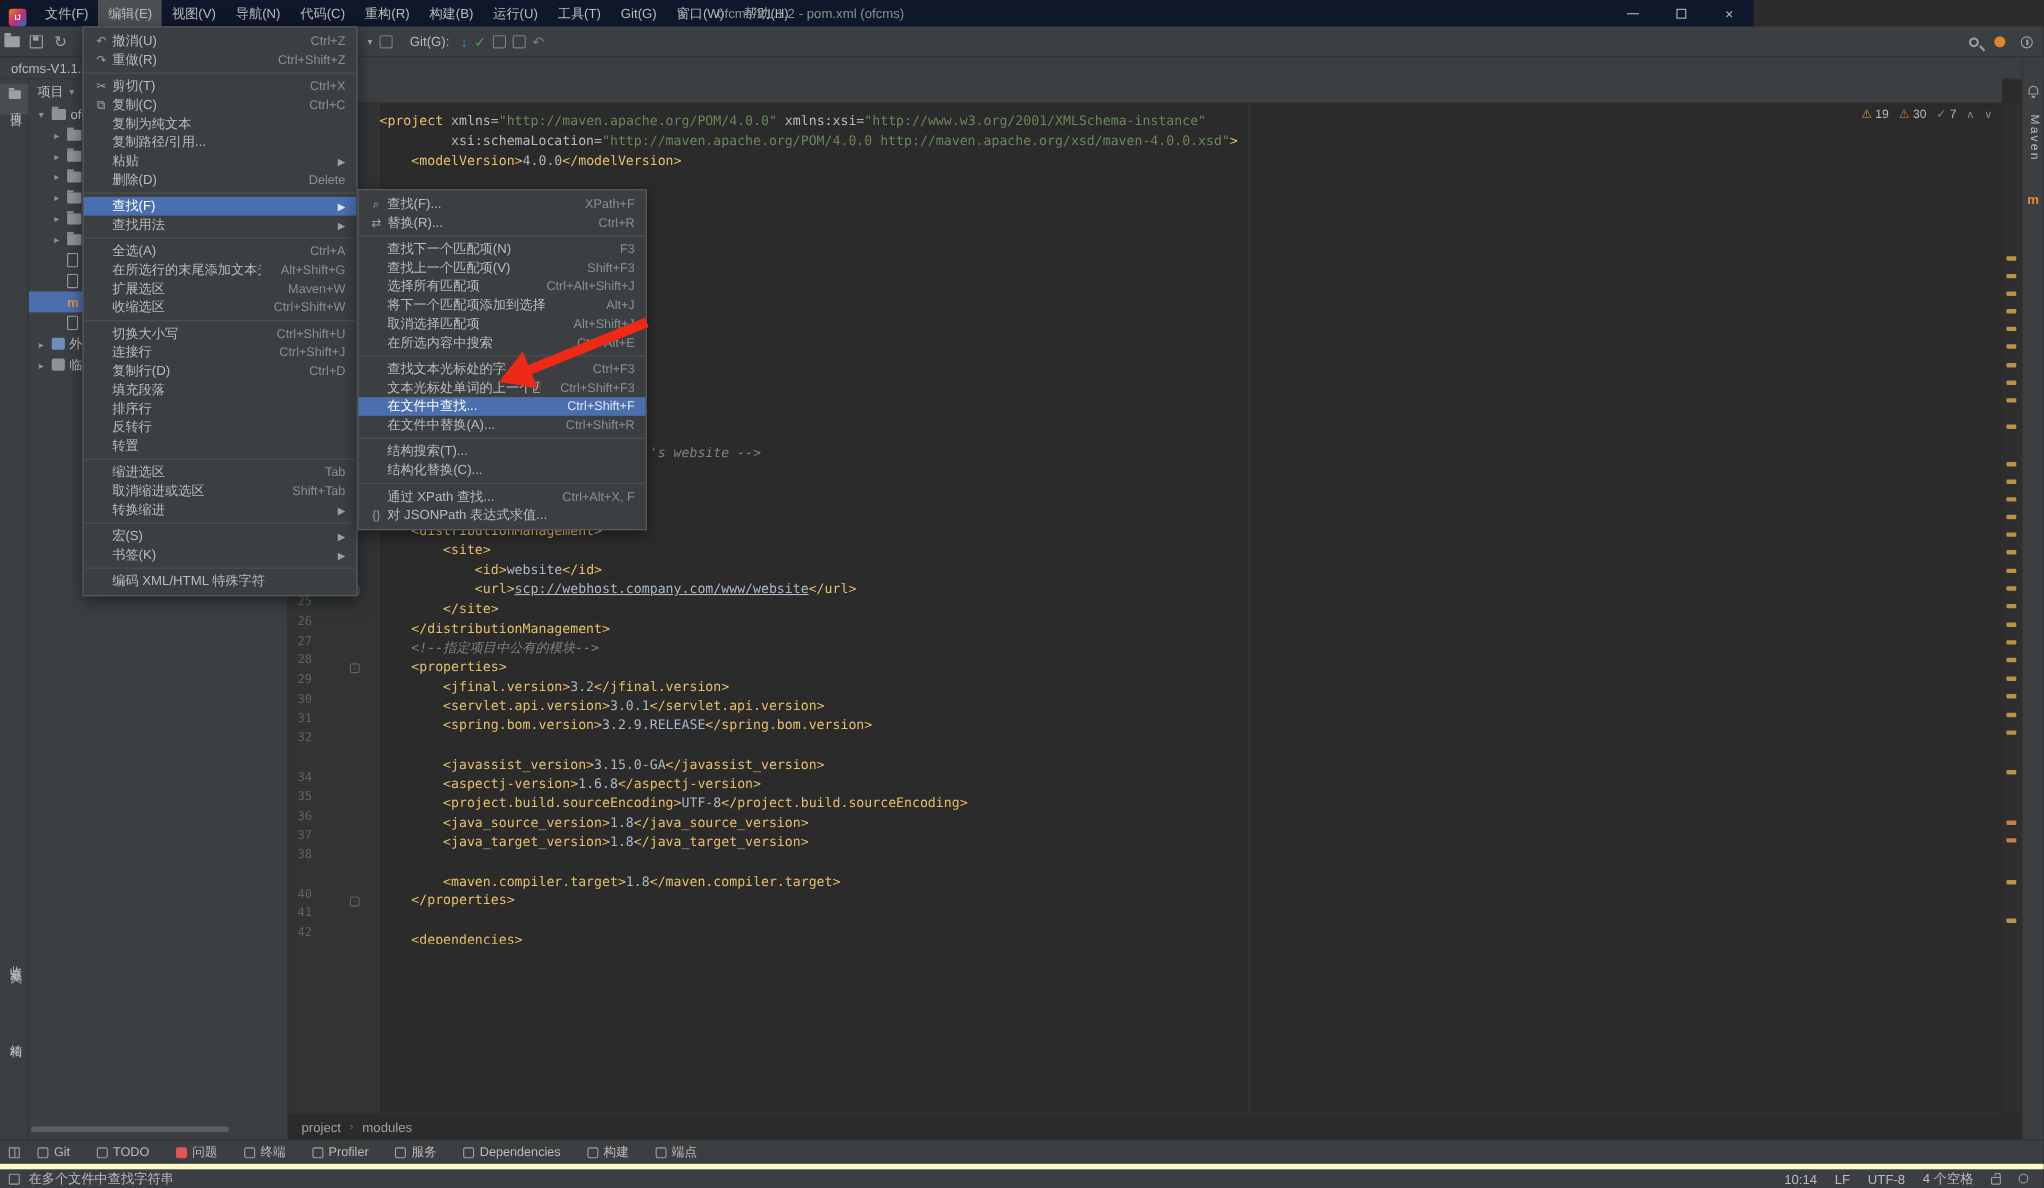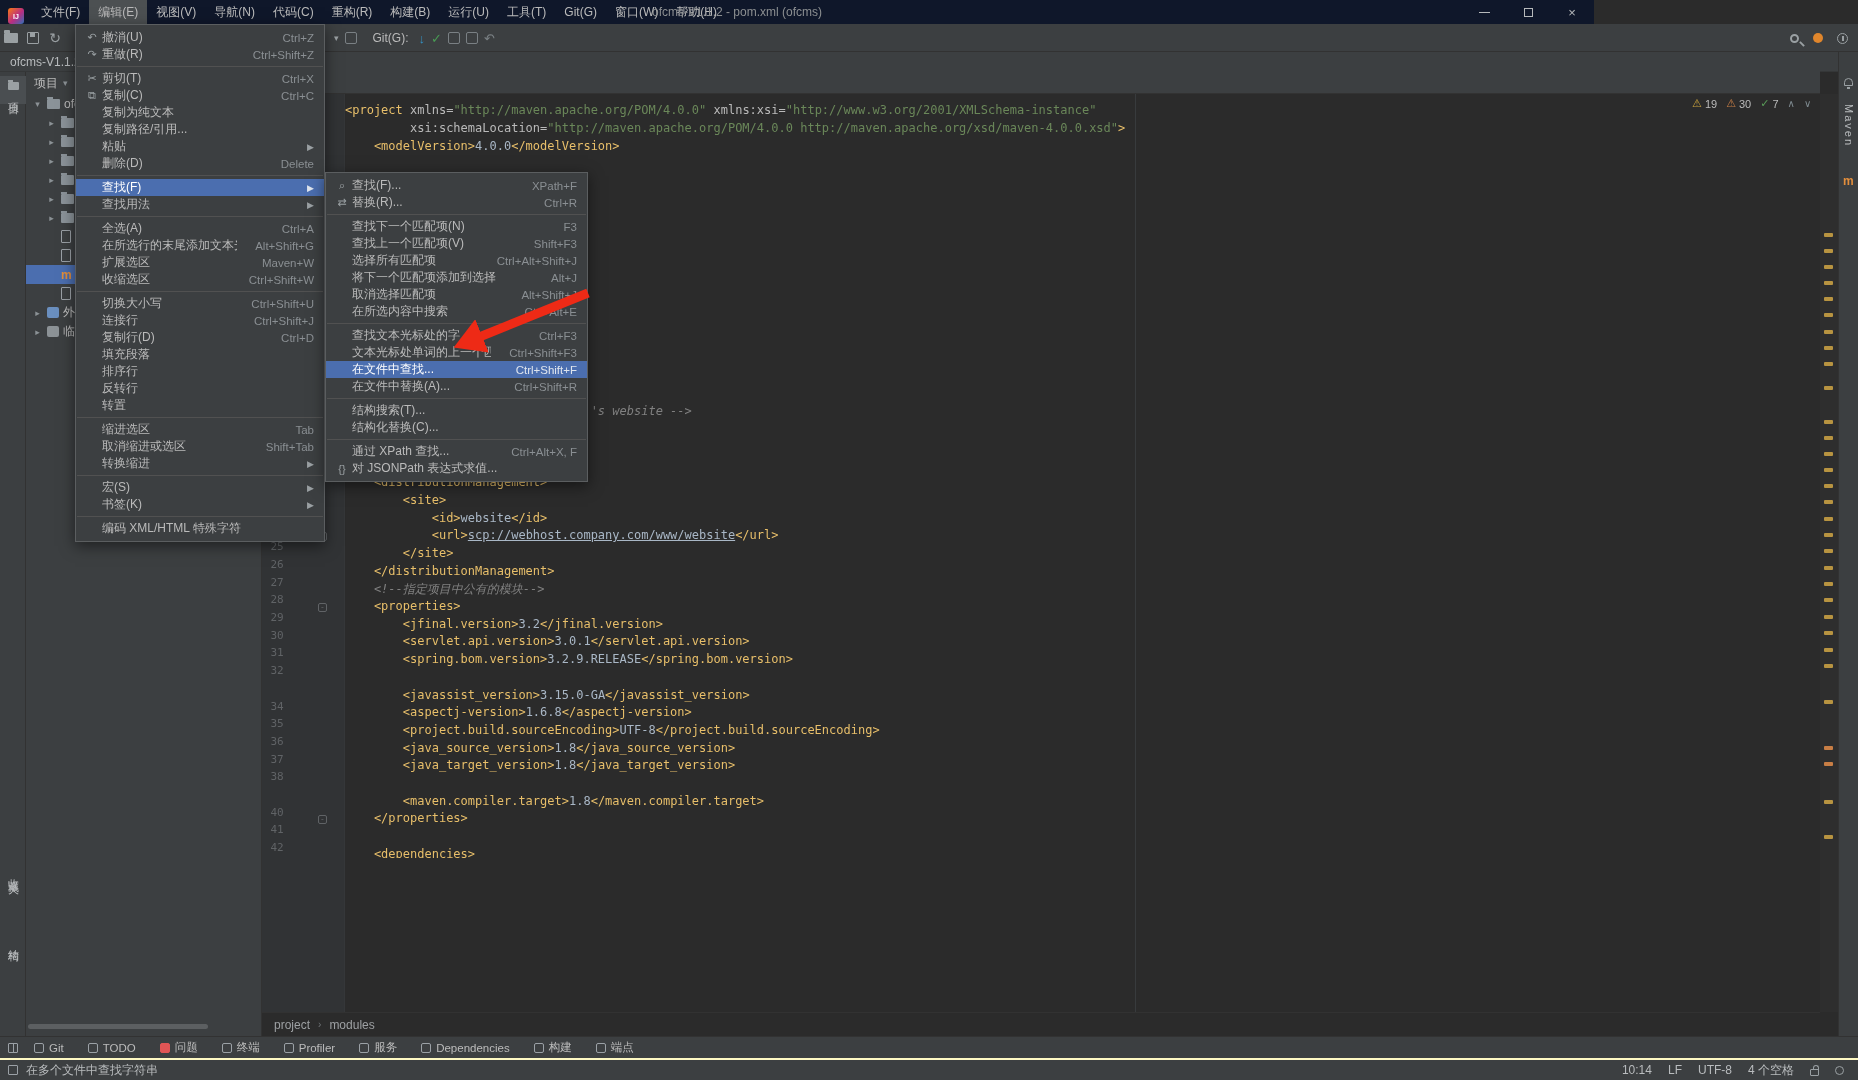--- a/index.html
+++ b/index.html
@@ -102,21 +102,21 @@
 
   
   #toolwin-bar{position:absolute;left:0;top:1036px;width:1858px;height:22px;background:#3c3f41;border-top:1px solid #323232;display:flex;align-items:center;padding-left:8px;gap:24px;font-size:11.5px;color:#bbbbbb}
   .twb{display:flex;align-items:center;gap:5px}
   .twb-ic{width:10px;height:10px;border:1px solid #9ba1a6;border-radius:2px;flex:none}
   .twb-ic.red{background:#e05555;border-color:#e05555}
   #tw-grid{width:10px;height:10px;border:1px solid #9ba1a6;border-radius:1px;position:relative;margin-right:-8px}
   #tw-grid:before{content:"";position:absolute;left:4px;top:0;width:1px;height:8px;background:#9ba1a6}
 
   
-  #statusbar{position:absolute;left:0;top:1058px;width:1858px;height:22px;background:#3c3f41;border-top:2px solid #fef9c3;display:flex;align-items:center;font-size:12px;color:#b9bcbe}
+  #statusbar{position:absolute;left:0;top:1058px;width:1858px;height:22px;background:#3c3f41;border-top:5px solid #fef9c3;display:flex;align-items:center;font-size:12px;color:#b9bcbe}
   #status-left{display:flex;align-items:center;gap:8px;padding-left:8px}
   #status-grid{width:10px;height:10px;border:1px solid #9ba1a6;border-radius:1px}
   #status-right{position:absolute;right:14px;display:flex;align-items:center;gap:16px}
   .lock-ic{width:9px;height:7px;border:1px solid #9aa0a3;border-radius:1px;position:relative;margin-top:4px}
   .lock-ic:before{content:"";position:absolute;left:1.5px;top:-5px;width:4px;height:4px;border:1px solid #9aa0a3;border-bottom:none;border-radius:3px 3px 0 0}
   .circ-ic{width:9px;height:9px;border:1.5px solid #9aa0a3;border-radius:50%}
 
   
   .popup{position:absolute;background:#3c3f41;border:1px solid #5b5e60;box-shadow:0 4px 14px rgba(0,0,0,.5);padding:4px 0;z-index:40}
   #edit-menu{left:75px;top:24px;width:250px}

